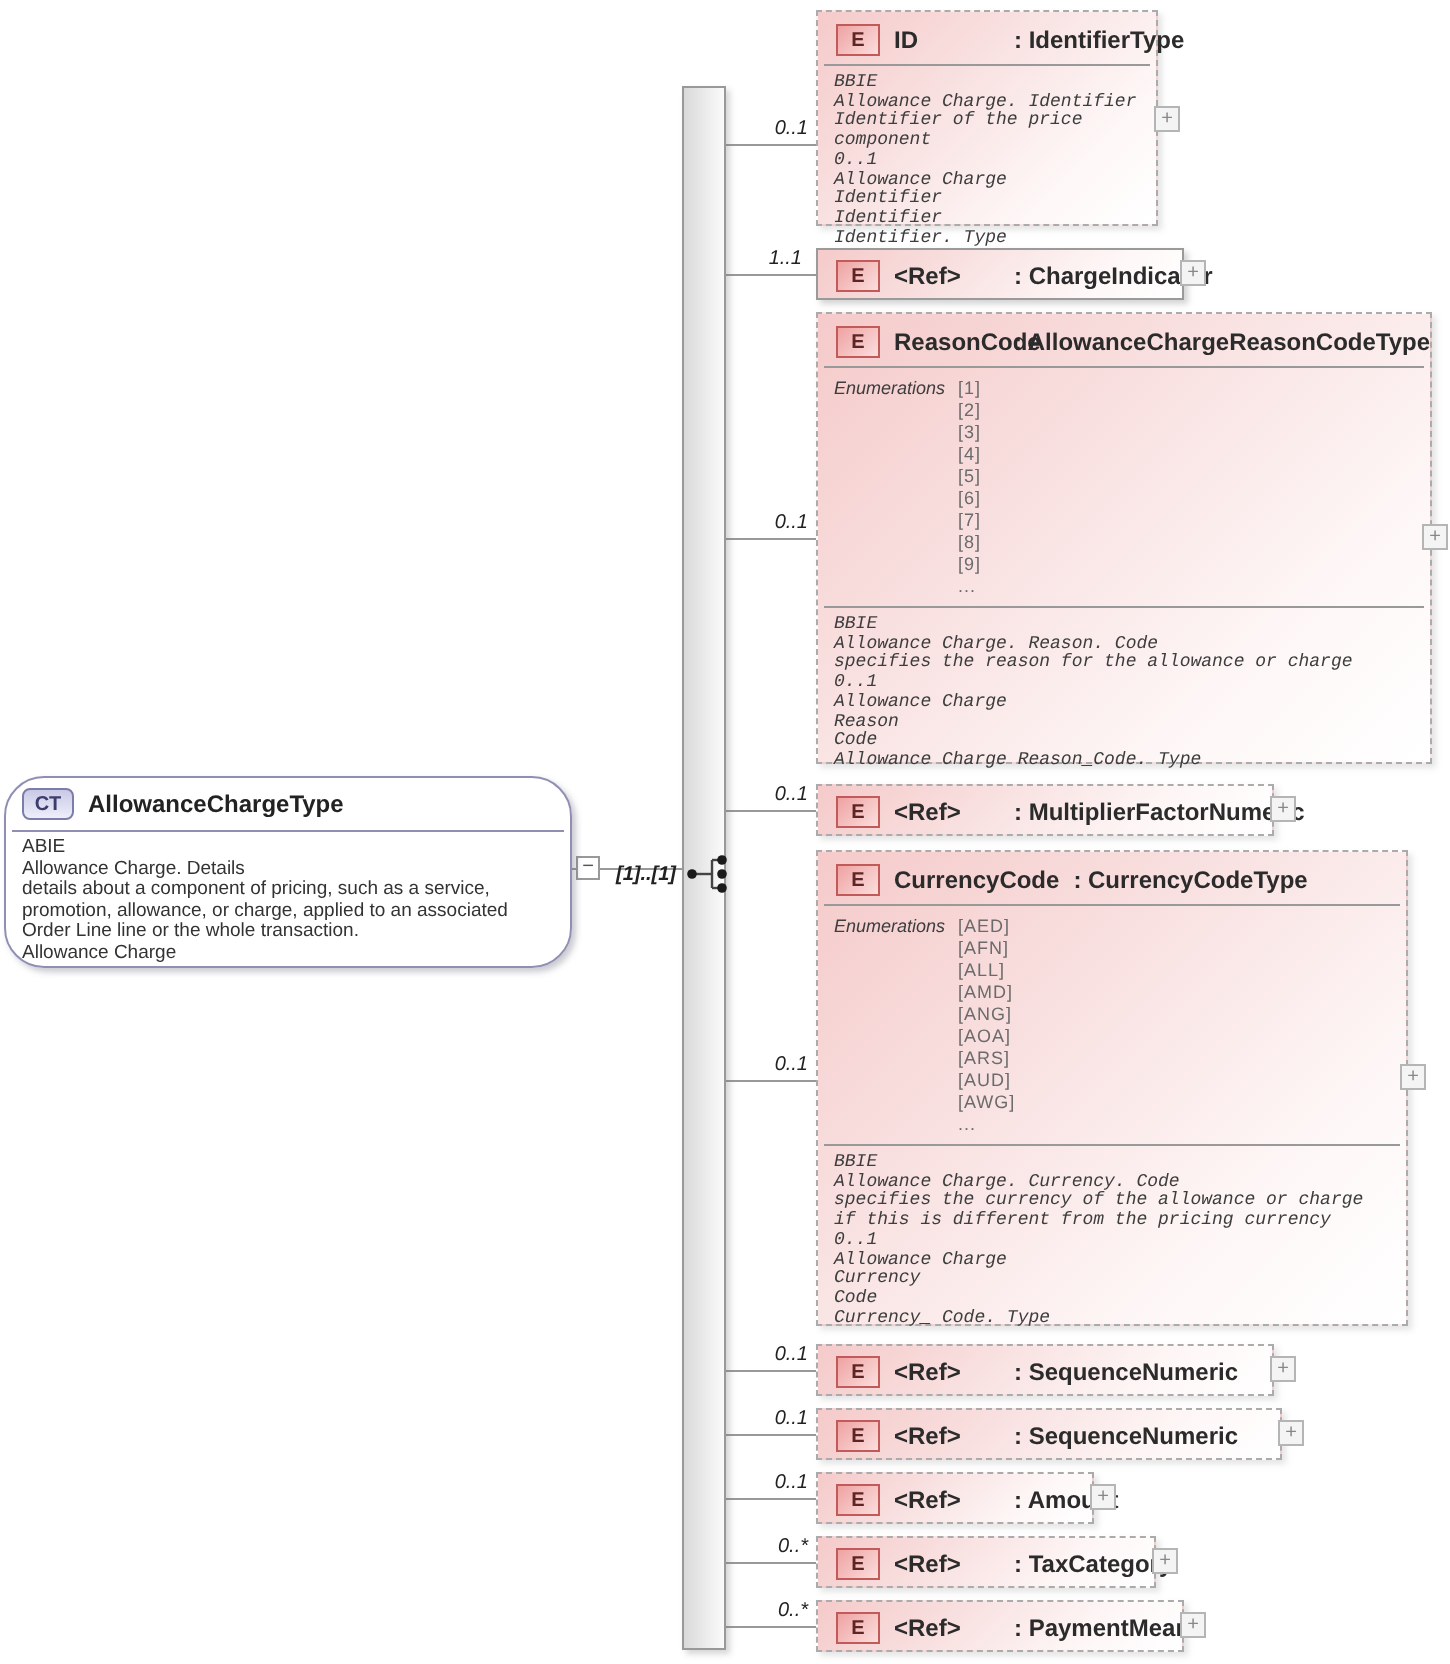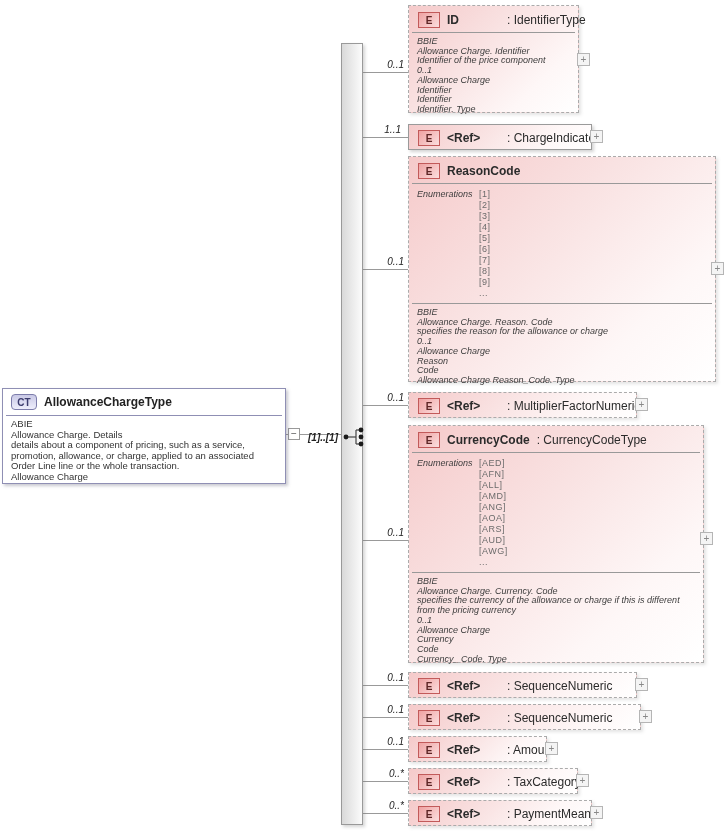--- a/index.html
+++ b/index.html
@@ -2,21 +2,21 @@
 <html><head>
 <meta charset="utf-8">
 <style>
   html,body{margin:0;padding:0;}
   body{width:725px;height:832px;position:relative;overflow:hidden;background:#fff;
        font-family:"Liberation Sans",sans-serif;}
   .canvas{position:absolute;inset:0;}
 
   
   .ctbox{position:absolute;left:2px;top:388px;width:284px;height:96px;box-sizing:border-box;
-         border:1px solid #8f8fb4;border-radius:0;
+         border:1px solid #8f8fb4;border-radius:20px;
          background:linear-gradient(135deg,#dcdcf0 0%,#ecectf 30%,#f6f6fc 60%,#ffffff 100%);
          box-shadow:2px 2px 3px rgba(100,100,120,.35);}
   .cthead{height:22px;display:flex;align-items:center;gap:7px;padding:2px 8px 0 8px;}
   .ctbadge{display:inline-flex;align-items:center;justify-content:center;width:24px;height:14px;
            border:1px solid #7d7dab;border-radius:4px;font-size:10px;font-weight:bold;color:#3c3c6e;
            background:linear-gradient(180deg,#c9c9e6,#eeeefb);}
   .ctname{font-size:12px;font-weight:bold;color:#222;white-space:nowrap;}
   .ctsep{border-top:1px solid #8f8fb4;margin:2px 3px 0 3px;}
   .ctdoc{padding:3px 8px;font-size:9.5px;line-height:10.6px;color:#333;
          white-space:pre-line;}
@@ -41,24 +41,24 @@
   
   .ebox{position:absolute;box-sizing:border-box;border:1px solid #9a9a9a;
         background:linear-gradient(135deg,#f5caca 0%,#f9e2e2 40%,#fef7f7 75%,#ffffff 100%);
         box-shadow:2px 2px 3px rgba(130,130,130,.35);}
   .ebox.optional{border:1px dashed #ababab;box-shadow:2px 2px 3px rgba(150,150,150,.25);}
   .ehead{height:24px;display:flex;align-items:center;gap:7px;padding:2px 6px 0 9px;}
   .ebadge{display:inline-flex;align-items:center;justify-content:center;flex:0 0 20px;height:14px;
           border:1px solid #c25a5a;font-size:10px;font-weight:bold;color:#5d2525;
           background:linear-gradient(135deg,#efa2a2,#fbdede);}
   .ename{font-size:12px;font-weight:bold;color:#2b2b2b;min-width:53px;white-space:nowrap;}
-  .etype{font-size:12px;font-weight:normal;color:#2b2b2b;white-space:nowrap;}
+  .etype{font-size:12px;font-weight:bold;color:#2b2b2b;white-space:nowrap;}
   .esep{border-top:1px solid #999;margin:0 3px;}
   .edoc{padding:4px 8px;font-size:9px;line-height:9.7px;font-style:italic;color:#3d3d3d;
-        white-space:pre-line;}
+        white-space:pre-line;font-family:Liberation Mono, monospace;}
   .enumsec{display:flex;padding:5px 8px 4px 8px;}
   .enumlabel{flex:0 0 62px;font-size:9px;font-style:italic;color:#3d3d3d;}
   .enumvals{font-size:9px;line-height:11px;color:#6b6b6b;letter-spacing:.5px;white-space:pre-line;}
 
   
   .e1{left:408px;top:5px;width:171px;height:108px;}
   .e2{left:408px;top:124px;width:184px;height:26px;}
   .e3{left:408px;top:156px;width:308px;height:226px;}
   .e4{left:408px;top:392px;width:229px;height:26px;}
   .e5{left:408px;top:425px;width:296px;height:238px;}
@@ -146,20 +146,21 @@
       <span class="ebadge">E</span>
       <span class="ename">&lt;Ref&gt;</span>
       <span class="etype">: ChargeIndicator</span>
     </div>
   </div>
 
   <div class="ebox optional e3">
     <div class="ehead">
       <span class="ebadge">E</span>
       <span class="ename">ReasonCode</span>
+      <span class="etype">: AllowanceChargeReasonCodeType</span>
     </div>
     <div class="esep"></div>
     <div class="enumsec">
       <span class="enumlabel">Enumerations</span>
       <span class="enumvals">[1]
 [2]
 [3]
 [4]
 [5]
 [6]

